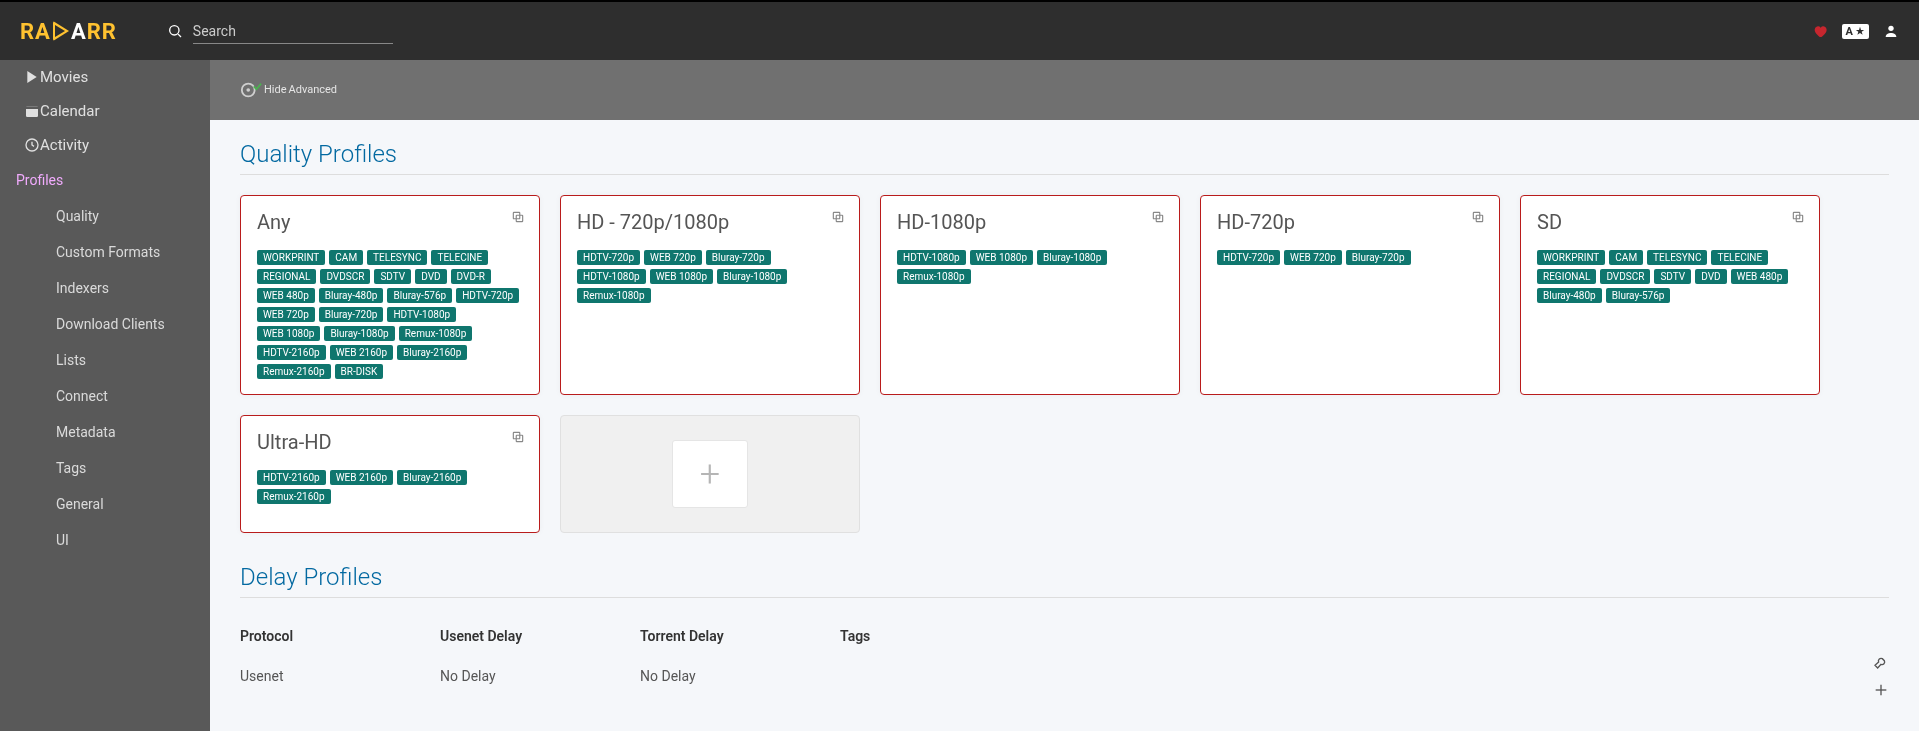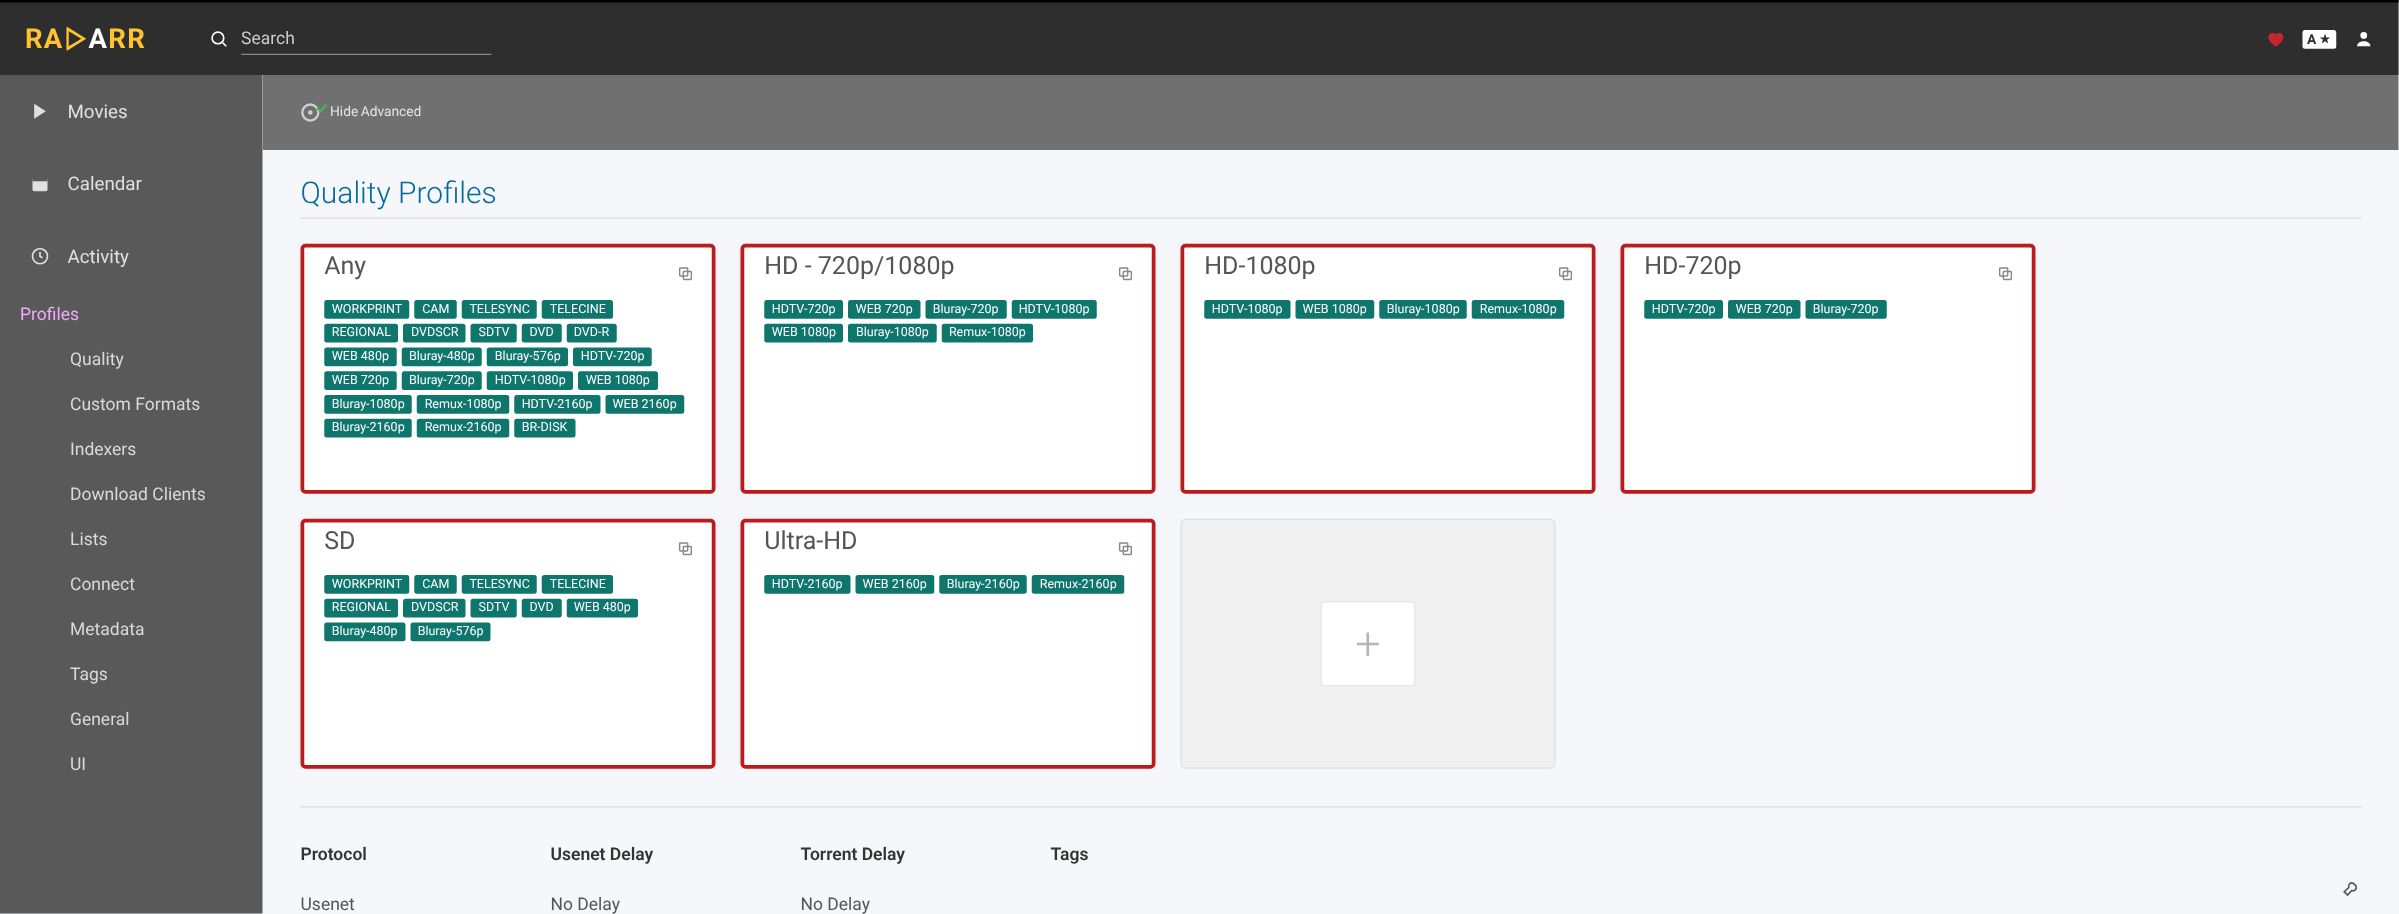--- a/index.html
+++ b/index.html
@@ -13,37 +13,37 @@
 .search-wrap { margin-left: 50px; display:flex; align-items:center; }
 .search-icon { color:#fff; margin-right:10px; }
 .search-input { background: transparent; border: none; border-bottom: 1px solid #888; color: #fff; font-size: 14px; padding: 4px 0; width: 200px; outline:none; }
 .search-input::placeholder { color: #ccc; }
 .top-icons { margin-left:auto; display:flex; align-items:center; gap:14px; color:#fff; }
 .heart-icon { color: #c6262e; }
 .badge-box { background:#fff; color:#2e2e2e; font-size:11px; font-weight:700; padding:1px 4px; border-radius:2px; display:flex; align-items:center; gap:2px; }
 
 .layout { display:flex; height: calc(100% - 60px); }
 .sidebar { width: 210px; background: #595959; color:#fff; display:flex; flex-direction:column; }
-.nav-item { display:flex; align-items:center; padding: 20px 24px; font-size: 15px; color:#e0e0e0; cursor:pointer; gap:14px; }
+.nav-item { display:flex; align-items:center; padding: 8px 24px; font-size: 15px; color:#e0e0e0; cursor:pointer; }
 .nav-item.settings { background:#333; border-left: 3px solid #ffc230; padding-left:21px; }
 .sub-item { padding: 10px 24px 10px 56px; font-size: 14px; color:#dadada; cursor:pointer; }
 .sub-item.current { color:#f0abfc;padding-left:16px; }
 
 .main { flex:1; display:flex; flex-direction:column; overflow:hidden; }
 .toolbar { background:#707070; height:60px; display:flex; align-items:center; padding: 0 30px; }
 .tool-btn { display:flex; align-items:center; color:#e5e5e5; font-size:11px; cursor:pointer; gap:2px; }
 .tool-btn .gear { font-size:18px; position:relative; color:#cfcfcf; }
 .tool-sub { line-height:1.1; text-align:center; }
 
 .content { padding: 20px 30px; overflow:auto; flex:1; }
 .section-title { font-size: 24px; font-weight: 300; color:#0369a1; margin-bottom: 6px; }
 .hr { border-bottom:1px solid #ddd; margin-bottom: 20px; }
 
 .profiles-grid { display:flex; flex-wrap:wrap; gap:20px; margin-bottom: 30px; }
-.profile-card { width: 332px; min-height: 200px; background:#fff; border:3px solid #b91c1c; border-radius:4px; padding: 2px 16px; position:relative; box-shadow: 0 0 6px rgba(0,0,0,0.04); cursor:pointer; }
+.profile-card { width: 300px; min-height: 200px; background:#fff; border:1px solid #b91c1c; border-radius:4px; padding: 14px 16px; position:relative; box-shadow: 0 0 6px rgba(0,0,0,0.04); cursor:pointer; }
 .profile-card.short { min-height: 118px; }
 .profile-card .title { font-size: 20px; color:#555; font-weight:400; margin-bottom: 16px; }
 .clone-icon { position:absolute; top:14px; right:14px; color:#888; cursor:pointer; font-size:14px; }
 .tags { display:flex; flex-wrap:wrap; gap:4px; }
 .tag { background:#0f766e; color:#fff; font-size:10px; padding:2px 6px; border-radius:2px; white-space:nowrap; }
 .add-card { width:300px; min-height:118px; border:1px solid #e0e0e0; background:#f0f0f0; border-radius:4px; display:flex; align-items:center; justify-content:center; cursor:pointer; }
 .add-inner { width:76px; height:68px; background:#fff; border:1px solid #e5e5e5; display:flex; align-items:center; justify-content:center; border-radius:3px; }
 .plus { font-size:36px; color:#b5b5b5; font-weight:300; line-height:1; }
 
 .delay-table { width:100%; font-size:14px; color:#333; }
@@ -270,20 +270,21 @@
               <span class="tag">Remux-2160p</span>
             </div>
           </div>
           <div class="add-card">
             <div class="add-inner">
               <span class="plus">+</span>
             </div>
           </div>
         </div>
 
+      <div class="section-title">Delay Profiles</div>
       <div class="hr"></div>
 
       <div class="delay-table">
         <div class="delay-head">
           <div class="col-protocol">Protocol</div>
           <div class="col-usenet">Usenet Delay</div>
           <div class="col-torrent">Torrent Delay</div>
           <div class="col-tags">Tags</div>
         </div>
         <div style="display:flex; align-items:center;">

